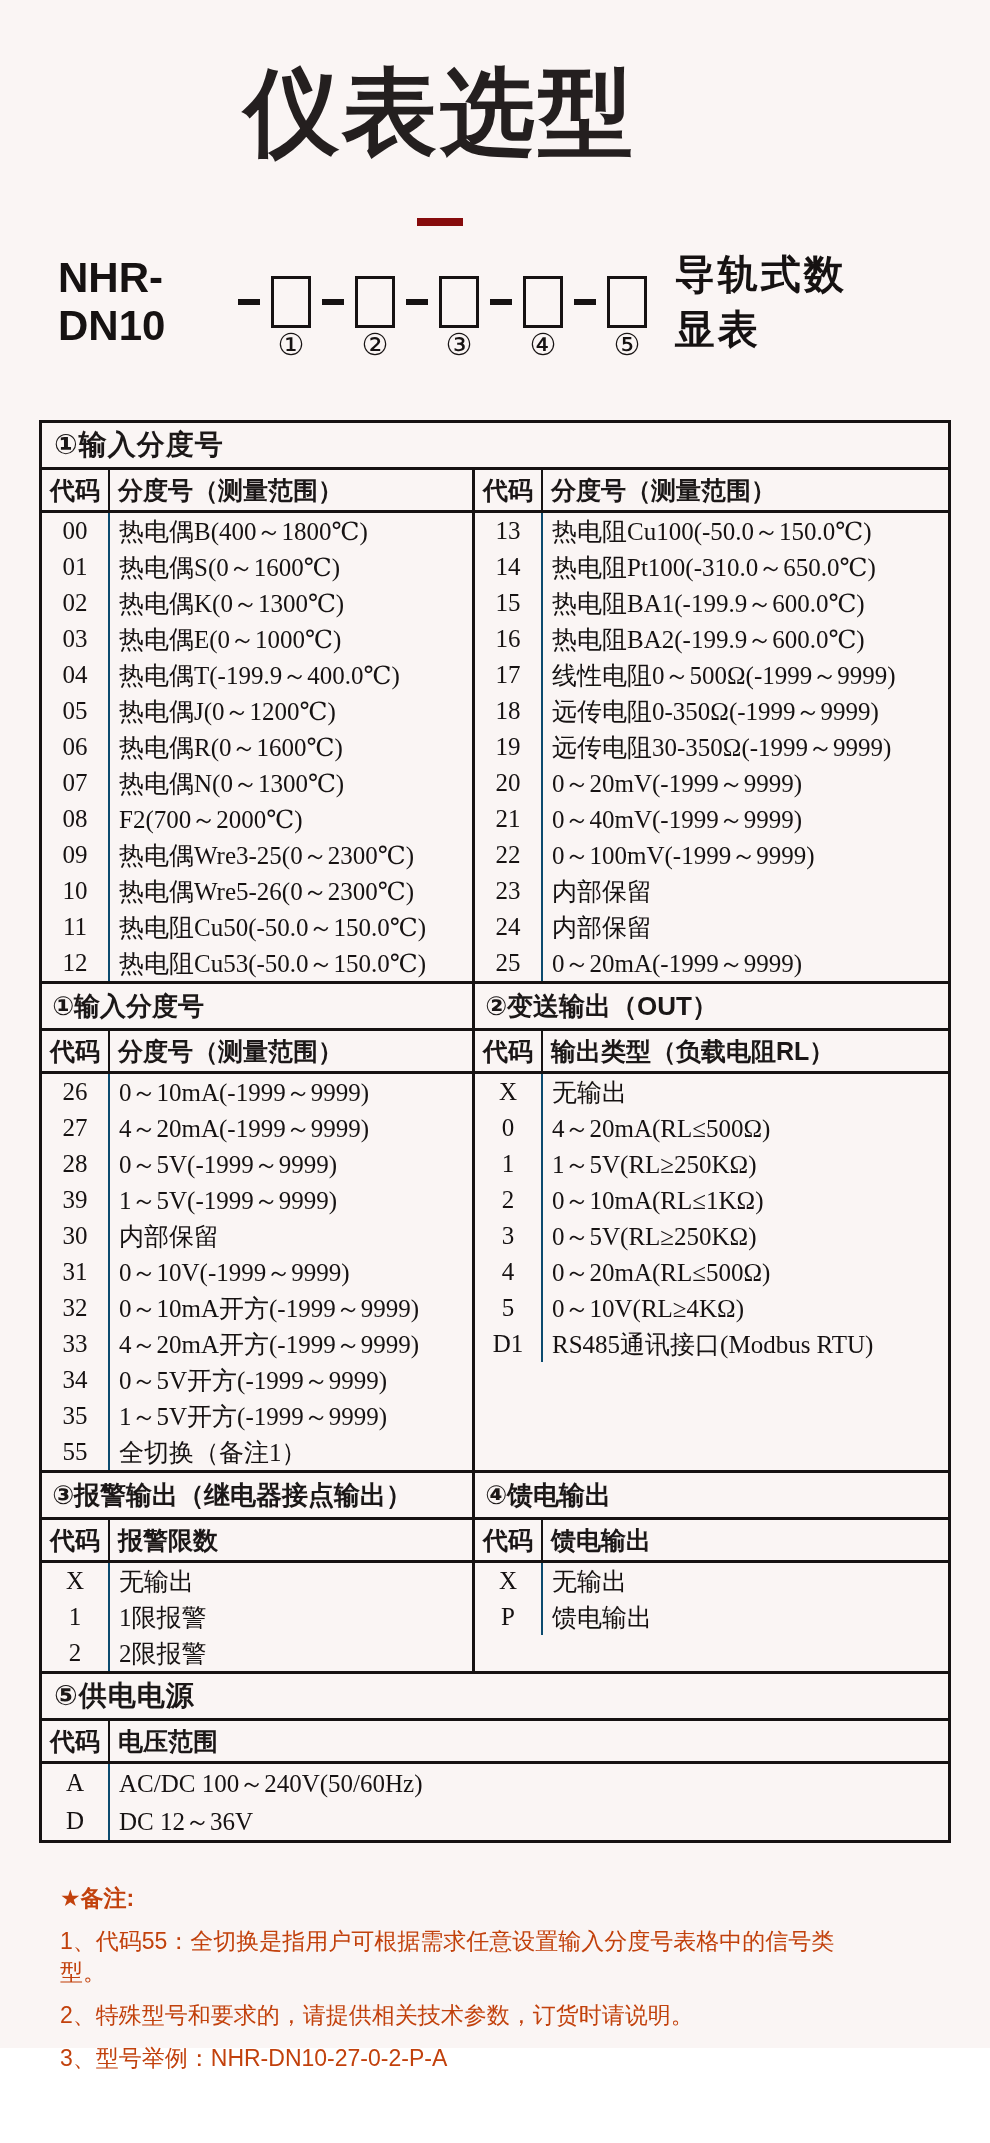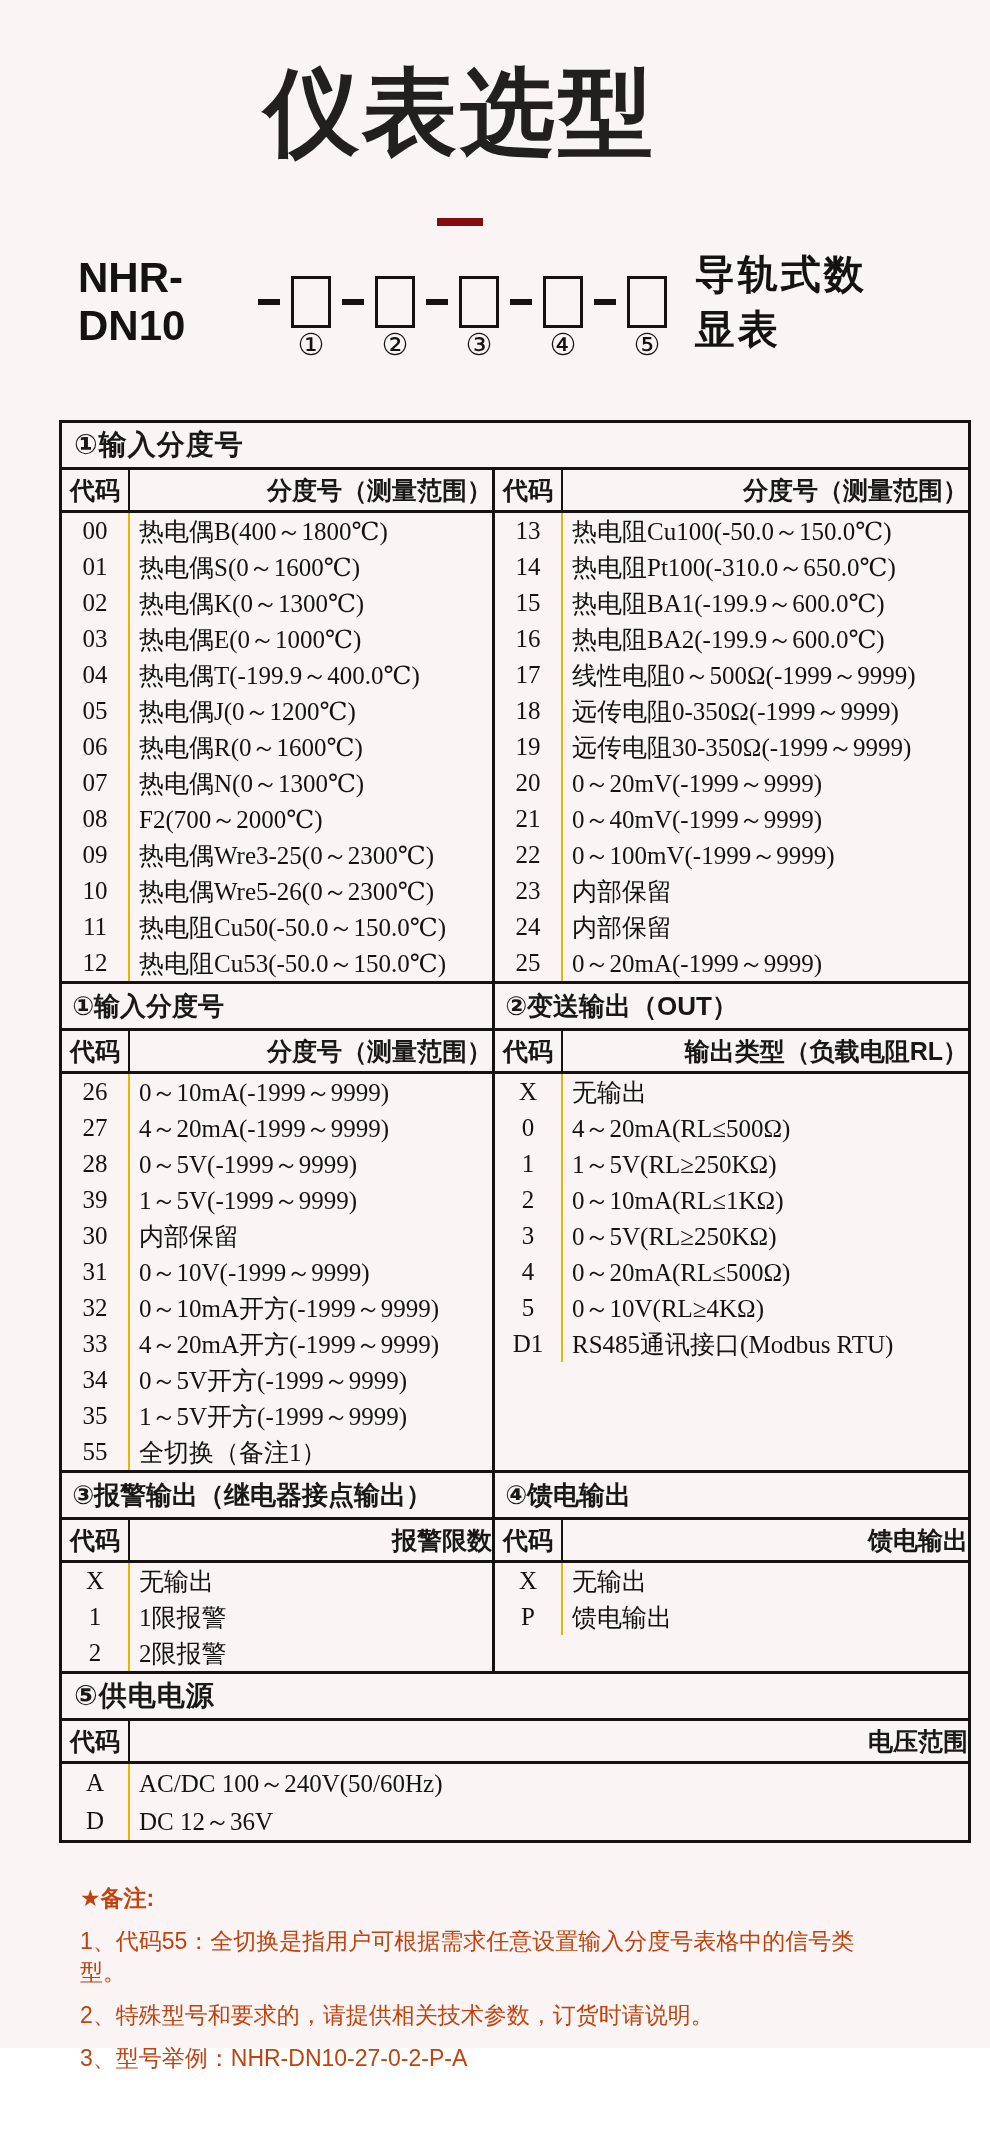--- a/index.html
+++ b/index.html
@@ -2,21 +2,21 @@
 <html><head>
 <meta charset="utf-8">
 <style>
   html,body{margin:0;padding:0;}
   body{
     width:990px;height:2143px;position:relative;overflow:hidden;
     background:#ffffff;color:#1b1717;
     font-family:"Liberation Sans","DejaVu Sans",sans-serif;
   }
   .page-bg{position:absolute;top:0;left:0;width:990px;height:2048px;background:#faf5f4;}
-  .content{position:relative;width:880px;padding-left:20px;}
+  .content{position:relative;width:880px;}
 
   
   .page-title{
     margin:0;padding-top:62px;text-align:center;
     font-size:95px;line-height:100px;font-weight:900;letter-spacing:3px;color:#241f1f;
   }
   .title-dash{width:46px;height:8px;background:#860b0c;margin:56px auto 0 auto;}
 
   
   .model-line{margin:50px 0 0 58px;height:100px;}
@@ -42,36 +42,36 @@
   }
   .half-title{
     height:44px;line-height:44px;padding-left:10px;
     font-size:26px;font-weight:700;border-bottom:3px solid #161212;letter-spacing:0px;
     white-space:nowrap;overflow:hidden;
   }
   .halves{display:flex;align-items:stretch;}
   .hleft{flex:0 0 430px;border-right:3px solid #161212;}
   .hright{flex:1 1 auto;min-width:0;}
   .hfull{flex:1 1 auto;}
-  .hrow{display:flex;height:40px;align-items:center;border-bottom:3px solid #161212;justify-content:space-between;}
+  .hrow{display:flex;height:40px;align-items:center;border-bottom:3px solid #161212;}
   .code-h{
     flex:0 0 68px;box-sizing:border-box;text-align:center;
     border-right:2px solid #161212;height:100%;
     display:flex;align-items:center;justify-content:center;
     font-size:25px;font-weight:700;
   }
   .desc-h{padding-left:8px;font-size:25px;font-weight:700;white-space:nowrap;overflow:hidden;}
   .drow{
     display:flex;height:36px;align-items:center;
     font-family:"Liberation Serif","DejaVu Serif",serif;font-size:25px;color:#161212;
   }
   .sec-power .drow{height:38px;}
   .code{
     flex:0 0 68px;box-sizing:border-box;height:100%;
-    border-right:2px solid #eab308;
+    border-right:2px solid #0c4a6e;
     display:flex;align-items:center;justify-content:center;
   }
   .desc{padding-left:9px;white-space:nowrap;overflow:hidden;}
 
   
   .notes{margin:40px 0 0 60px;font-size:23px;color:#c2410c;}
   .notes-title{font-weight:700;}
   .note-line{margin-top:12px;}
 </style>
 </head>

